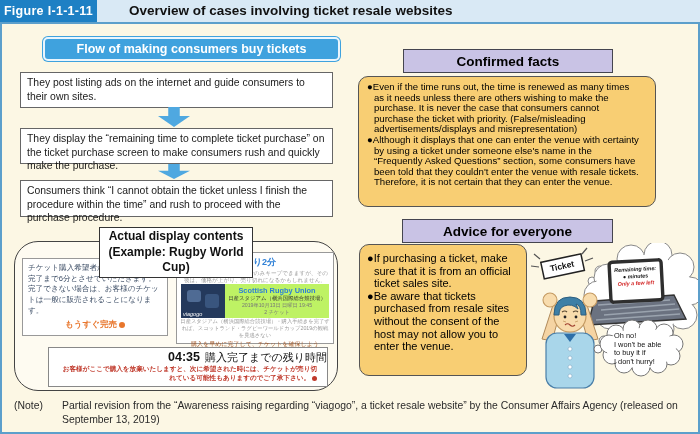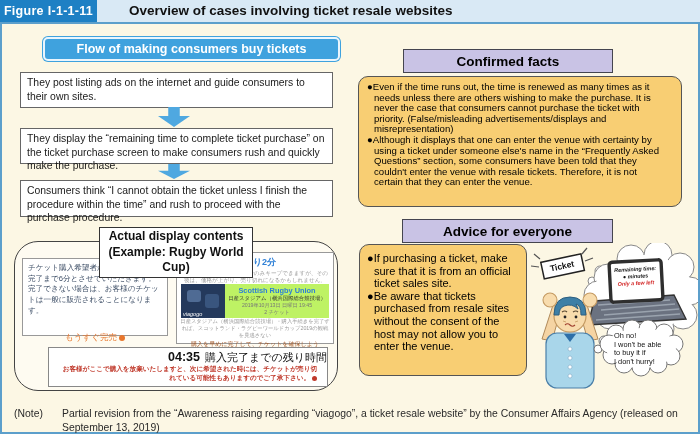--- a/index.html
+++ b/index.html
@@ -29,21 +29,21 @@
   .arrow1 { top:107px; height:20px; }
   .arrow2 { top:164px; height:15px; }
 
   .display-container { position:absolute; left:14px; top:241px; width:324px; height:150px; background:#FEFBF1;
                        border:1.5px solid #444; border-radius:24px; }
   .display-label { position:absolute; left:99px; top:227px; width:154px; background:#fff; border:1px solid #333;
                    font-size:12px; font-weight:bold; color:#111; text-align:center; line-height:1.3; padding:1px 2px; z-index:3; }
   .shot { position:absolute; background:#fff; border:1px solid #999; z-index:2; }
   .shot-left { left:22px; top:258px; width:146px; height:78px; padding:4px 5px; }
   .shot-left .jp-body { font-size:7.6px; line-height:1.4; color:#3D4E66; }
-  .shot-left .alert { margin-top:16px; text-align:center; color:#E8762C; font-weight:normal; font-size:8.5px; }
+  .shot-left .alert { margin-top:3px; text-align:center; color:#E8762C; font-weight:bold; font-size:8.5px; }
   .dot { display:inline-block; width:6px; height:6px; border-radius:50%; vertical-align:middle; margin-left:2px; }
   .dot-orange { background:#E8762C; }
   .dot-red { background:#C0392B; width:5px; height:5px; }
 
   .shot-right { left:176px; top:252px; width:158px; height:92px; padding:3px 3px; }
   .timer-row { text-align:center; color:#2F80D6; font-size:9px; font-weight:bold; }
   .info-glyph { font-weight:normal; font-size:8px; margin-right:2px; }
   .tiny-note { font-size:5.6px; color:#999; text-align:center; line-height:1.25; margin-top:1px; }
   .banner { margin:0 1px; height:34px; background:#bef264; display:flex; }
   .banner-photo { width:44px; height:100%; background:#24395C; position:relative; overflow:hidden; }
@@ -62,36 +62,36 @@
   .cd-row1 { font-size:11px; color:#111; }
   .cd-time { font-weight:bold; font-size:12.5px; margin-right:5px; }
   .cd-warning { color:#C0392B; font-size:6.6px; font-weight:bold; line-height:1.35; padding:0 10px; }
 
   
   .pill { position:absolute; background:#C9C3E5; border:1.4px solid #45454f; border-radius:0; color:#000;
           font-weight:bold; font-size:13.5px; display:flex; align-items:center; justify-content:center; }
   .cf-pill { left:403px; top:49px; width:210px; height:24px; }
   .adv-pill { left:402px; top:219px; width:211px; height:24px; }
   .orange-box { position:absolute; background:#F8CE73; border:1.4px solid #555; border-radius:10px; color:#000; }
-  .cf-box { left:358px; top:76px; width:324px; height:131px; padding:5px 15px 4px 8px; font-size:9.6px; line-height:10.6px; }
+  .cf-box { left:358px; top:76px; width:298px; height:131px; padding:5px 15px 4px 8px; font-size:9.6px; line-height:10.6px; }
   .adv-box { left:359px; top:244px; width:168px; height:132px; padding:7px 7px; font-size:11px; line-height:12.6px; }
   .bullet { padding-left:7px; text-indent:-7px; }
 
   
   .illus { position:absolute; left:528px; top:243px; width:170px; height:150px; z-index:1; }
   .illus svg { position:absolute; left:0; top:0; }
   .screen-text { position:absolute; left:84px; top:23px; width:47px; transform:rotate(-3deg); text-align:center;
                  font-size:5.4px; line-height:1.25; font-style:italic; font-weight:bold; color:#111; }
   .screen-text .red { color:#D22323; }
   .ticket-text { position:absolute; left:15px; top:18px; width:38px; transform:rotate(-12deg); text-align:center;
                  font-size:8.5px; font-weight:bold; color:#111; }
   .speech-text { position:absolute; left:86px; top:89px; width:56px; font-size:7.4px; line-height:1.18; color:#111; }
 
   
-  .note { position:absolute; left:14px; top:399px; width:672px; display:flex; font-size:10.4px; color:#2a2a2a; line-height:1.35;margin-top:8px; }
+  .note { position:absolute; left:14px; top:399px; width:672px; display:flex; font-size:10.4px; color:#2a2a2a; line-height:1.35; }
   .note-prefix { width:48px; flex:none; }
   .note-text { flex:1; }
 </style>
 </head>
 <body>
 
 <div class="titlebar">
   <div class="fig-label">Figure I-1-1-11</div>
   <div class="fig-title">Overview of cases involving ticket resale websites</div>
 </div>

